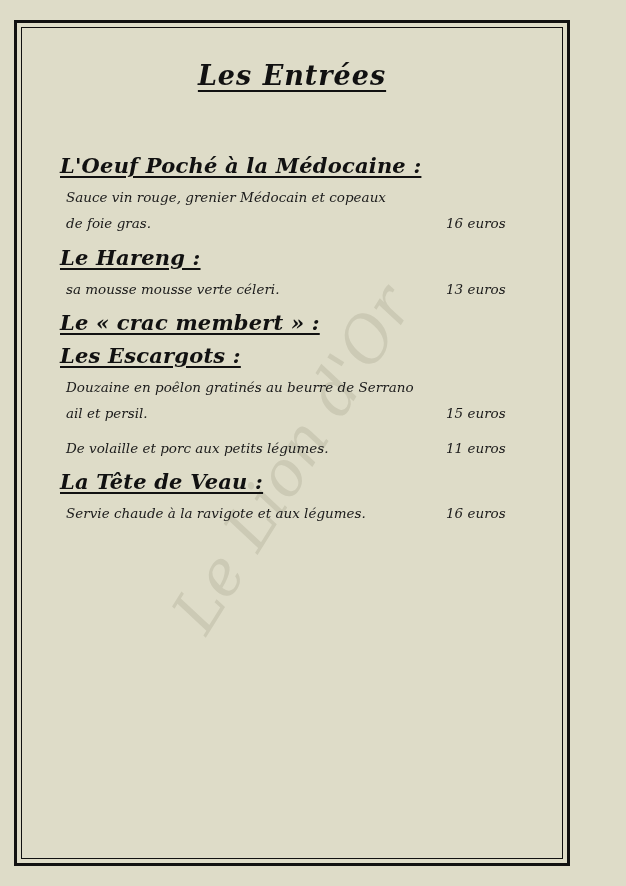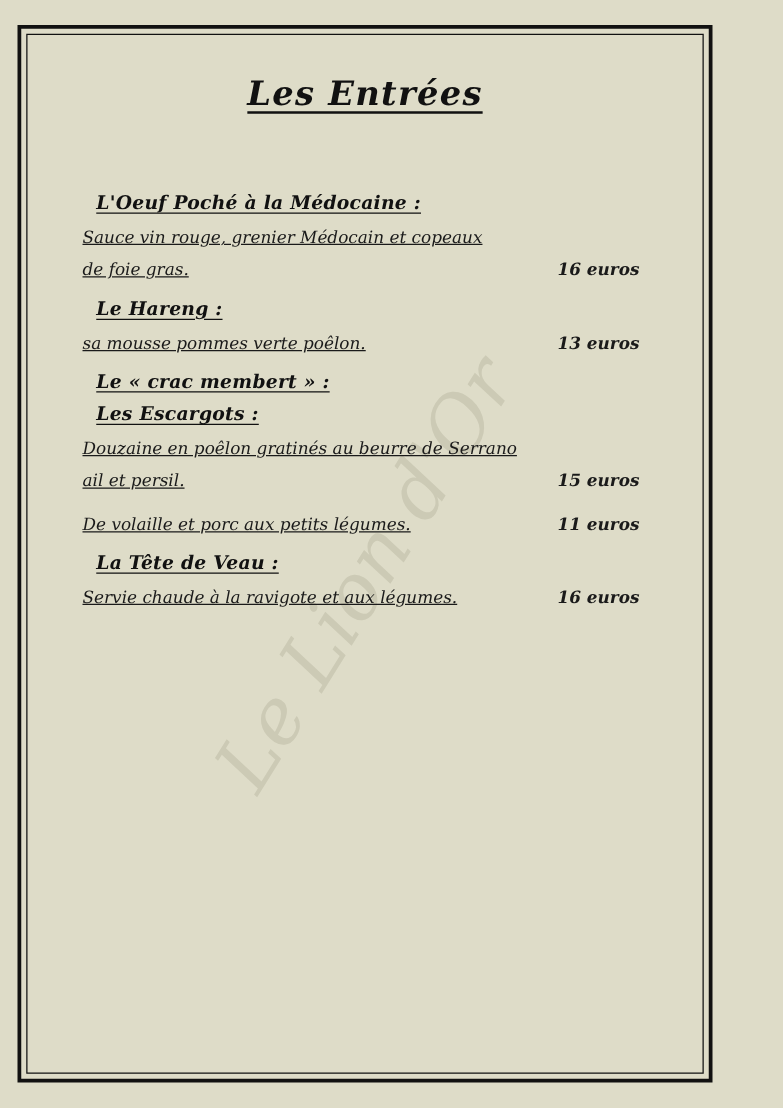--- a/index.html
+++ b/index.html
@@ -78,53 +78,50 @@
     padding-left: 20px;
     padding-right: 6px;
   }
   .item {
     margin-bottom: 8px;
   }
   .item-name {
     font-family: "DejaVu Serif", serif;
     font-style: italic;
     font-weight: bold;
-    font-size: 15px;
+    font-size: 21px;
     color: #111;
     text-decoration: underline;
     text-underline-offset: 3px;
     margin-bottom: 6px;
     letter-spacing: 0.2px;
-    margin-left: 17px;
   }
   .desc-line {
     display: flex;
     align-items: baseline;
     justify-content: space-between;
     font-family: "DejaVu Serif", serif;
     font-style: italic;
     font-size: 13.5px;
     color: #1a1a1a;
     line-height: 1.95;
     padding-left: 6px;
   }
   .desc-text {
     flex: 0 1 auto;
     padding-right: 12px;
-    text-decoration: underline;
   }
   .price {
     flex: 0 0 auto;
     width: 92px;
     text-align: left;
     font-family: "DejaVu Serif", serif;
     font-style: italic;
     font-size: 13.5px;
     color: #1a1a1a;
-    font-weight: bold;
   }
 </style>
 </head>
 <body>
 
 <div class="page">
   <div class="border-outer"></div>
   <div class="border-inner"></div>
 
   <div class="content">
@@ -138,21 +135,21 @@
             <span class="price"></span>
           </div>
           <div class="desc-line">
             <span class="desc-text">de foie gras.</span>
             <span class="price">16 euros</span>
           </div>
         </div>
         <div class="item">
           <div class="item-name">Le Hareng :</div>
           <div class="desc-line">
-            <span class="desc-text">sa mousse pommes verte poêlon.</span>
+            <span class="desc-text">sa mousse mousse verte céleri.</span>
             <span class="price">13 euros</span>
           </div>
         </div>
         <div class="item">
           <div class="item-name">Le « crac membert » :</div>
         </div>
         <div class="item">
           <div class="item-name">Les Escargots :</div>
           <div class="desc-line">
             <span class="desc-text">Douzaine en poêlon gratinés au beurre de Serrano</span>

